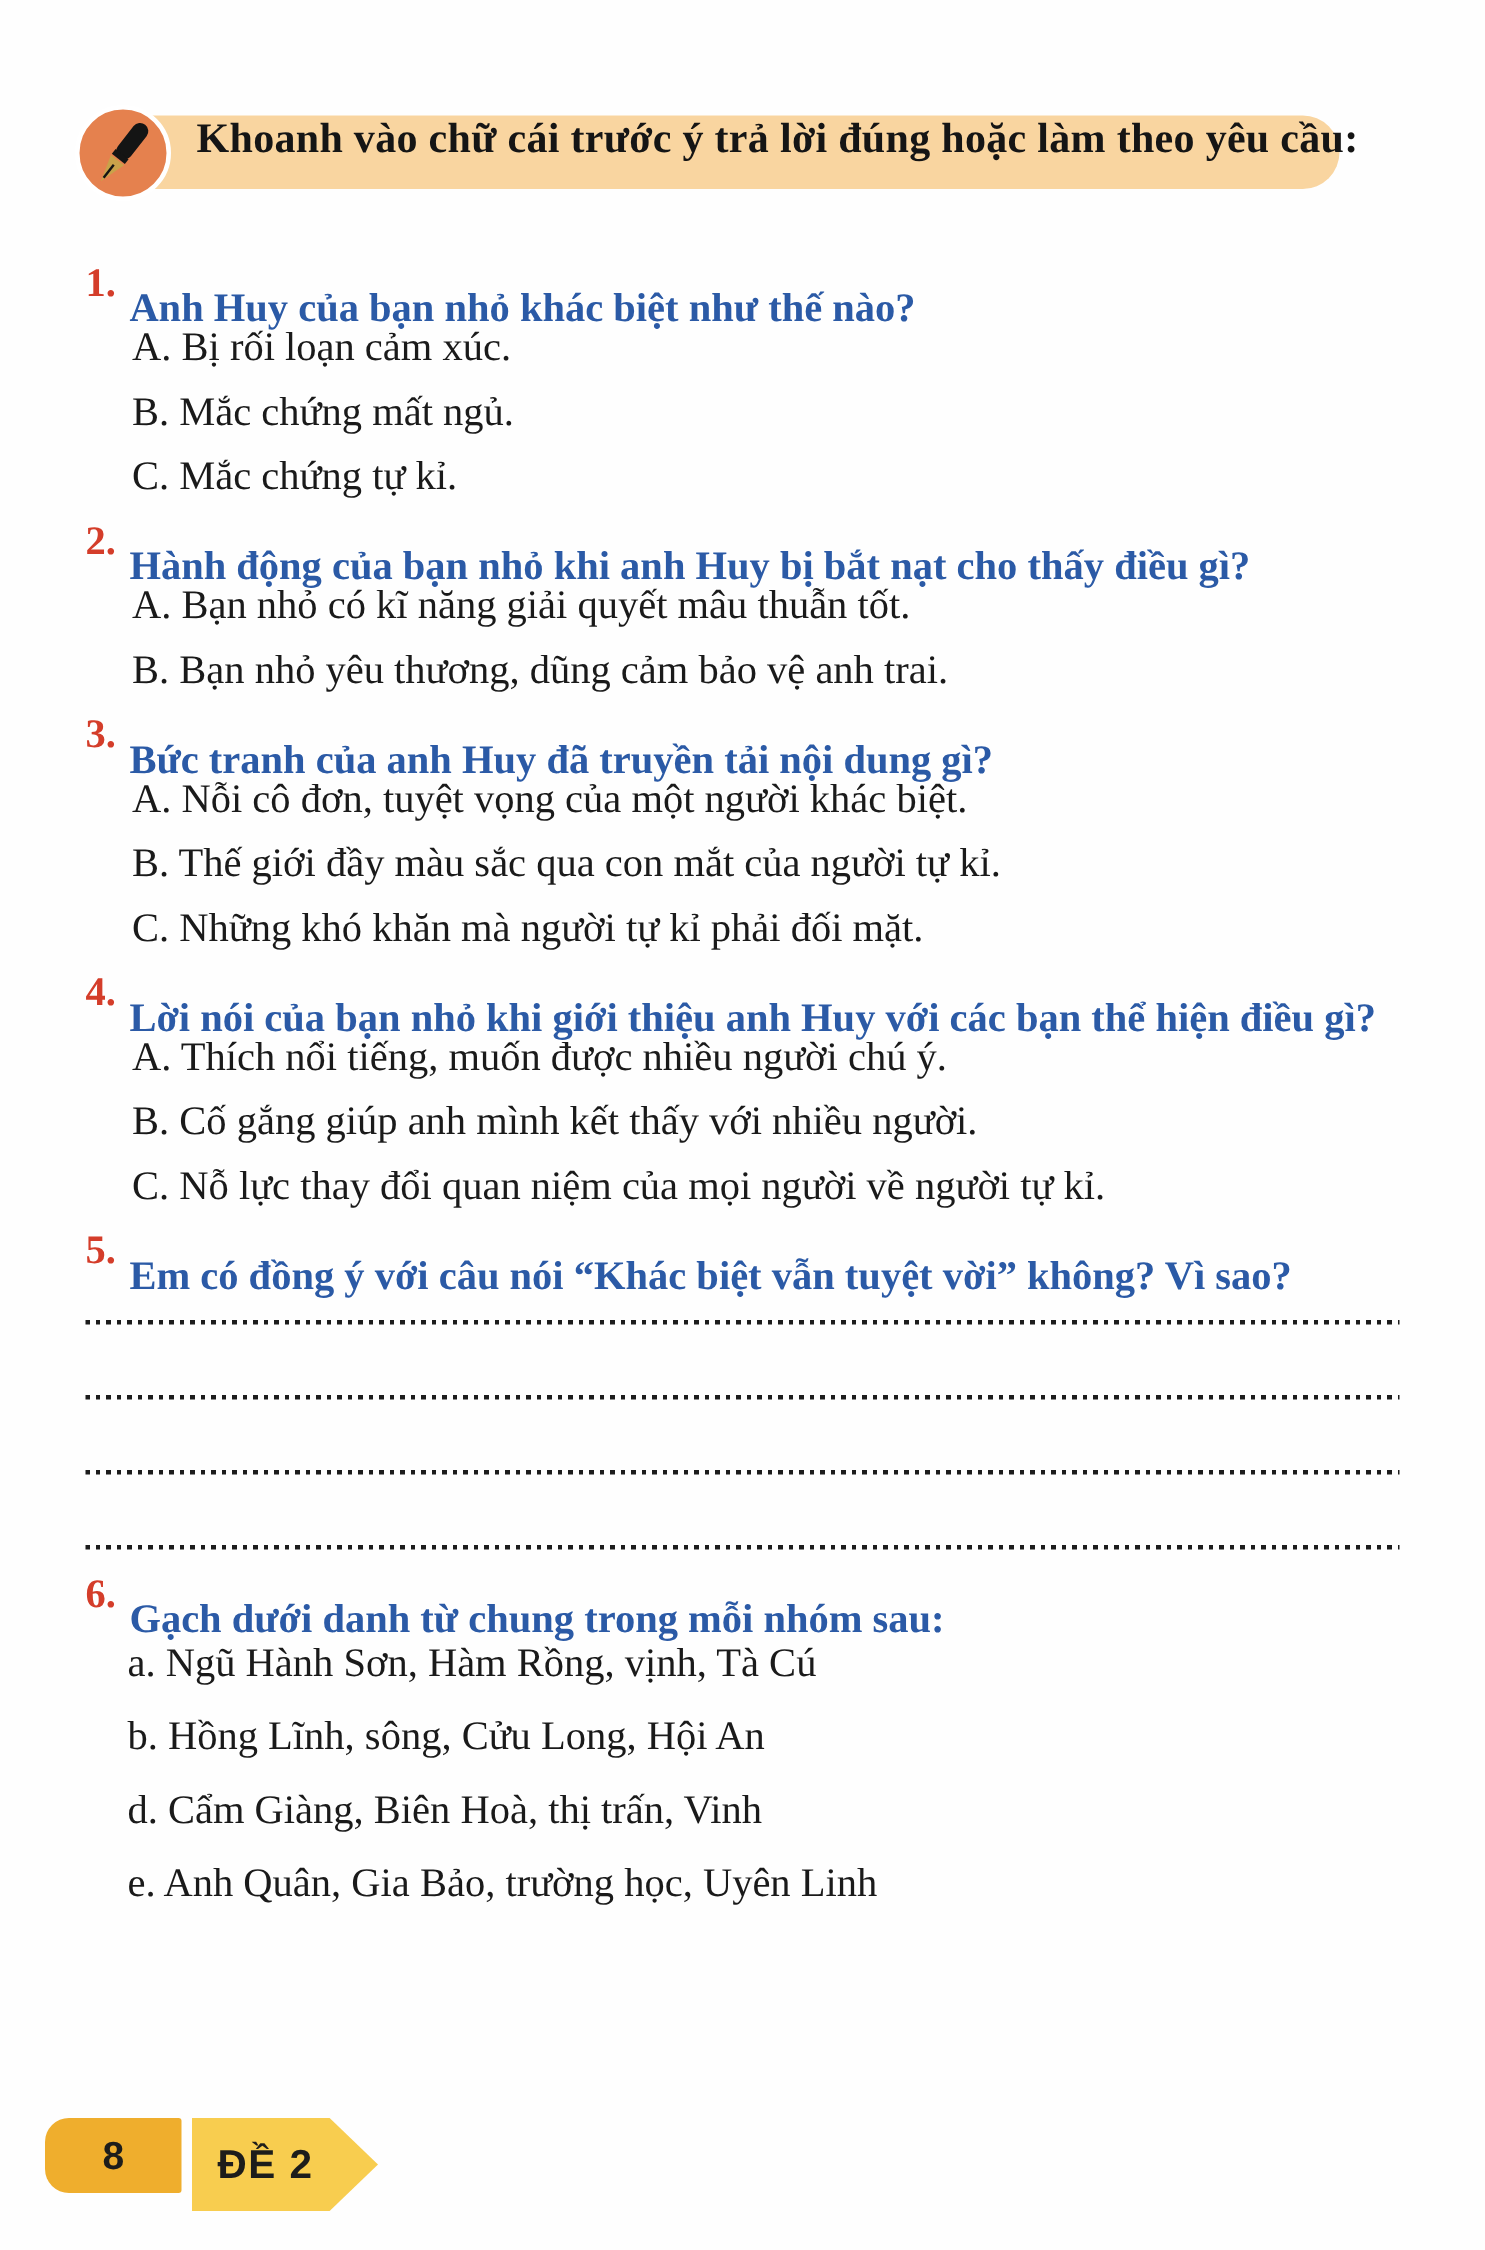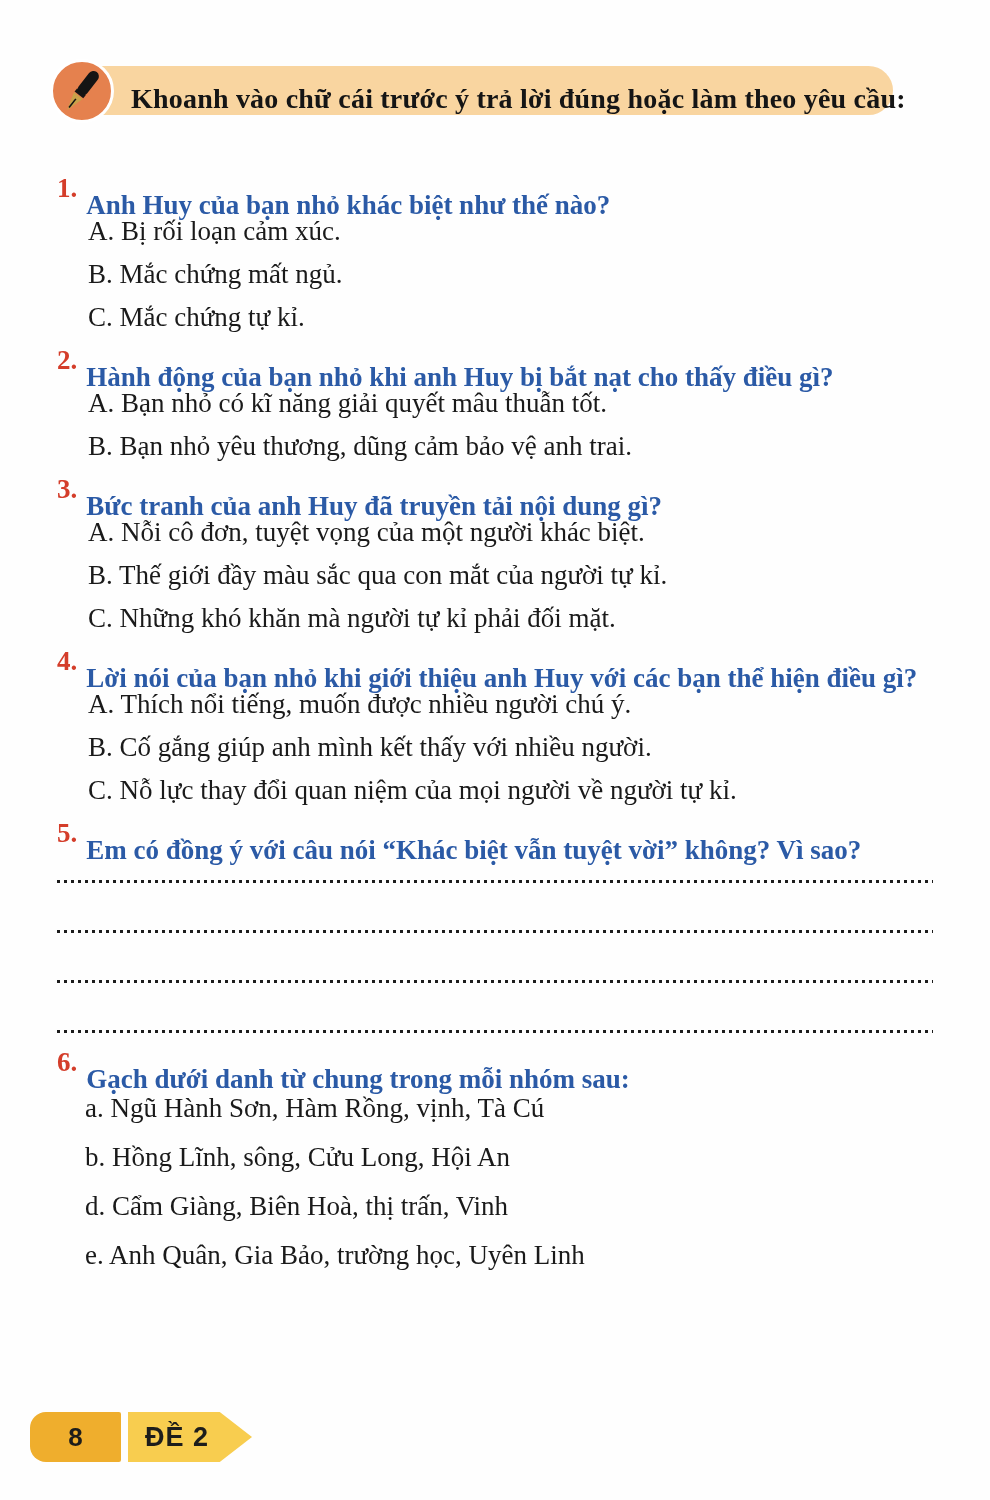--- a/index.html
+++ b/index.html
@@ -11,27 +11,27 @@
     background: var(--page-bg, #fefefe);
     font-family: "Liberation Serif", "DejaVu Serif", serif;
     color: var(--body-text, #1a1a1a);
     overflow: hidden;
   }
 
   
   .banner {
     position: absolute;
     left: 55px;
-    top: 66px;
+    top: 77px;
     width: 838px;
     height: 49px;
     background: var(--banner-bg, #f9d5a0);
     border-radius: 25px;
     display: flex;
-    align-items: flex-end;
+    align-items: flex-start;
   }
   .banner-icon {
     position: absolute;
     left: -5px;
     top: -7px;
     width: 64px;
     height: 64px;
   }
   .banner-title {
     margin-left: 76px;
@@ -114,21 +114,21 @@
     border-radius: 16px 2px 2px 16px;
     display: flex;
     align-items: center;
     justify-content: center;
     font-size: 26px;
     font-weight: bold;
     color: #1d1d1b;
   }
   .de-badge {
     width: 124px;
-    height: 50px;
+    height: 62px;
     background: var(--footer-de-bg, #f8cd4f);
     clip-path: polygon(0 0, 74% 0, 100% 50%, 74% 100%, 0 100%);
     display: flex;
     align-items: center;
     justify-content: center;
     padding-right: 26px;
     font-size: 27px;
     font-weight: bold;
     color: #1d1d1b;
     letter-spacing: 1px;

